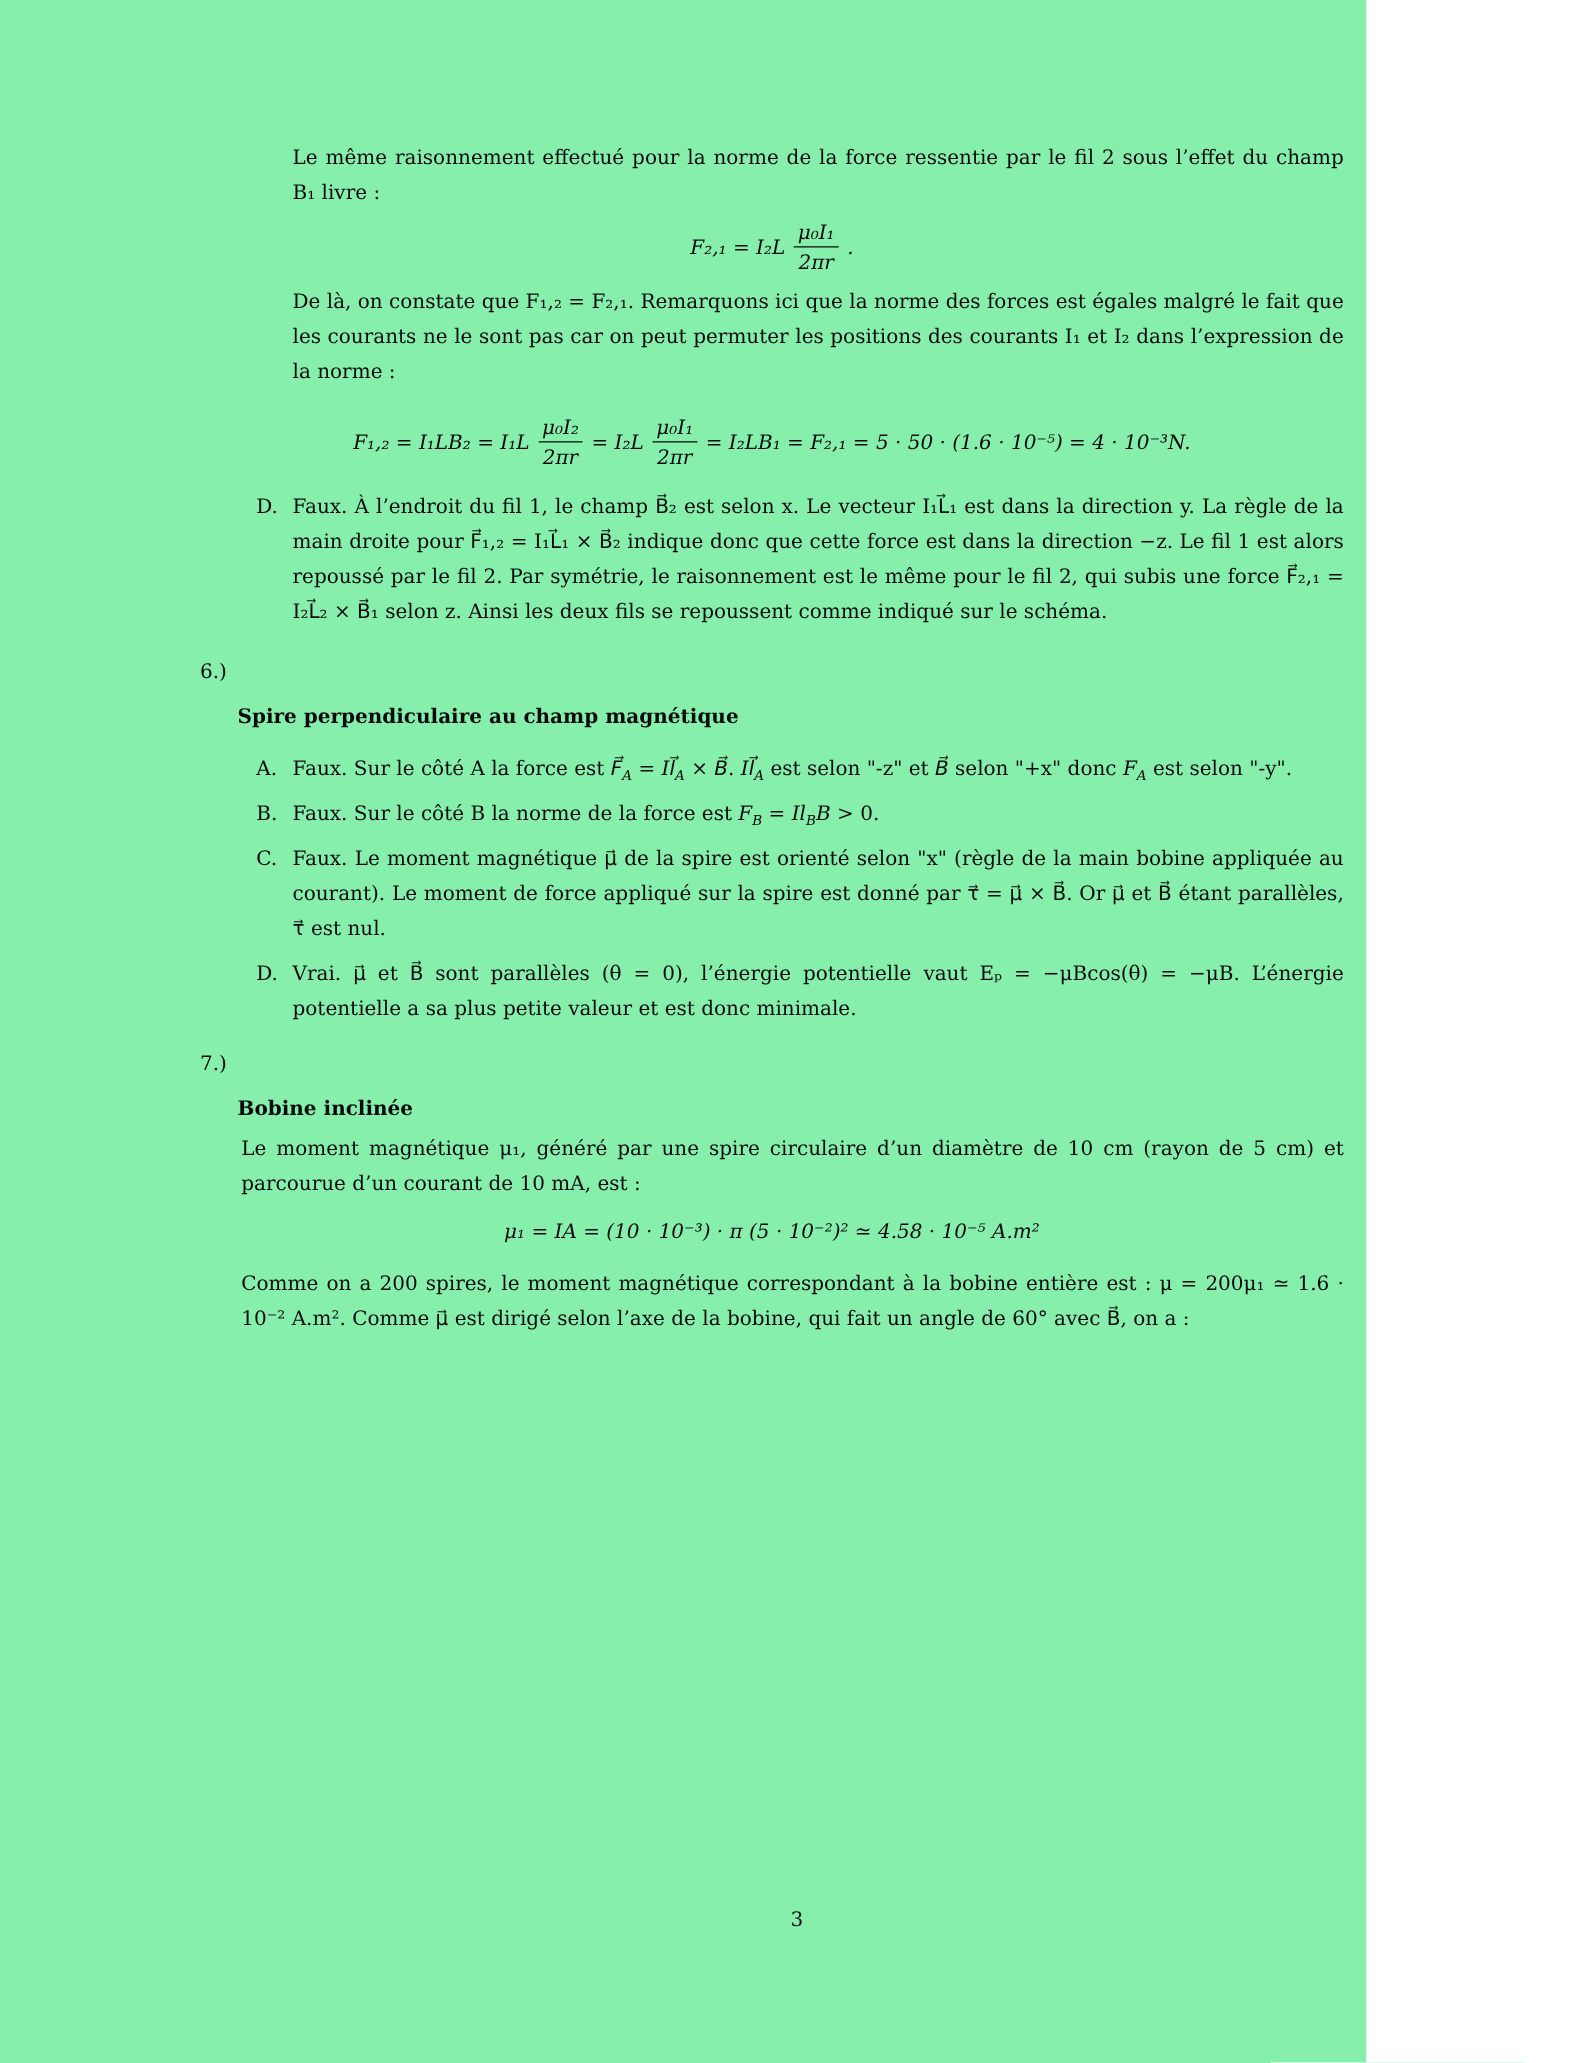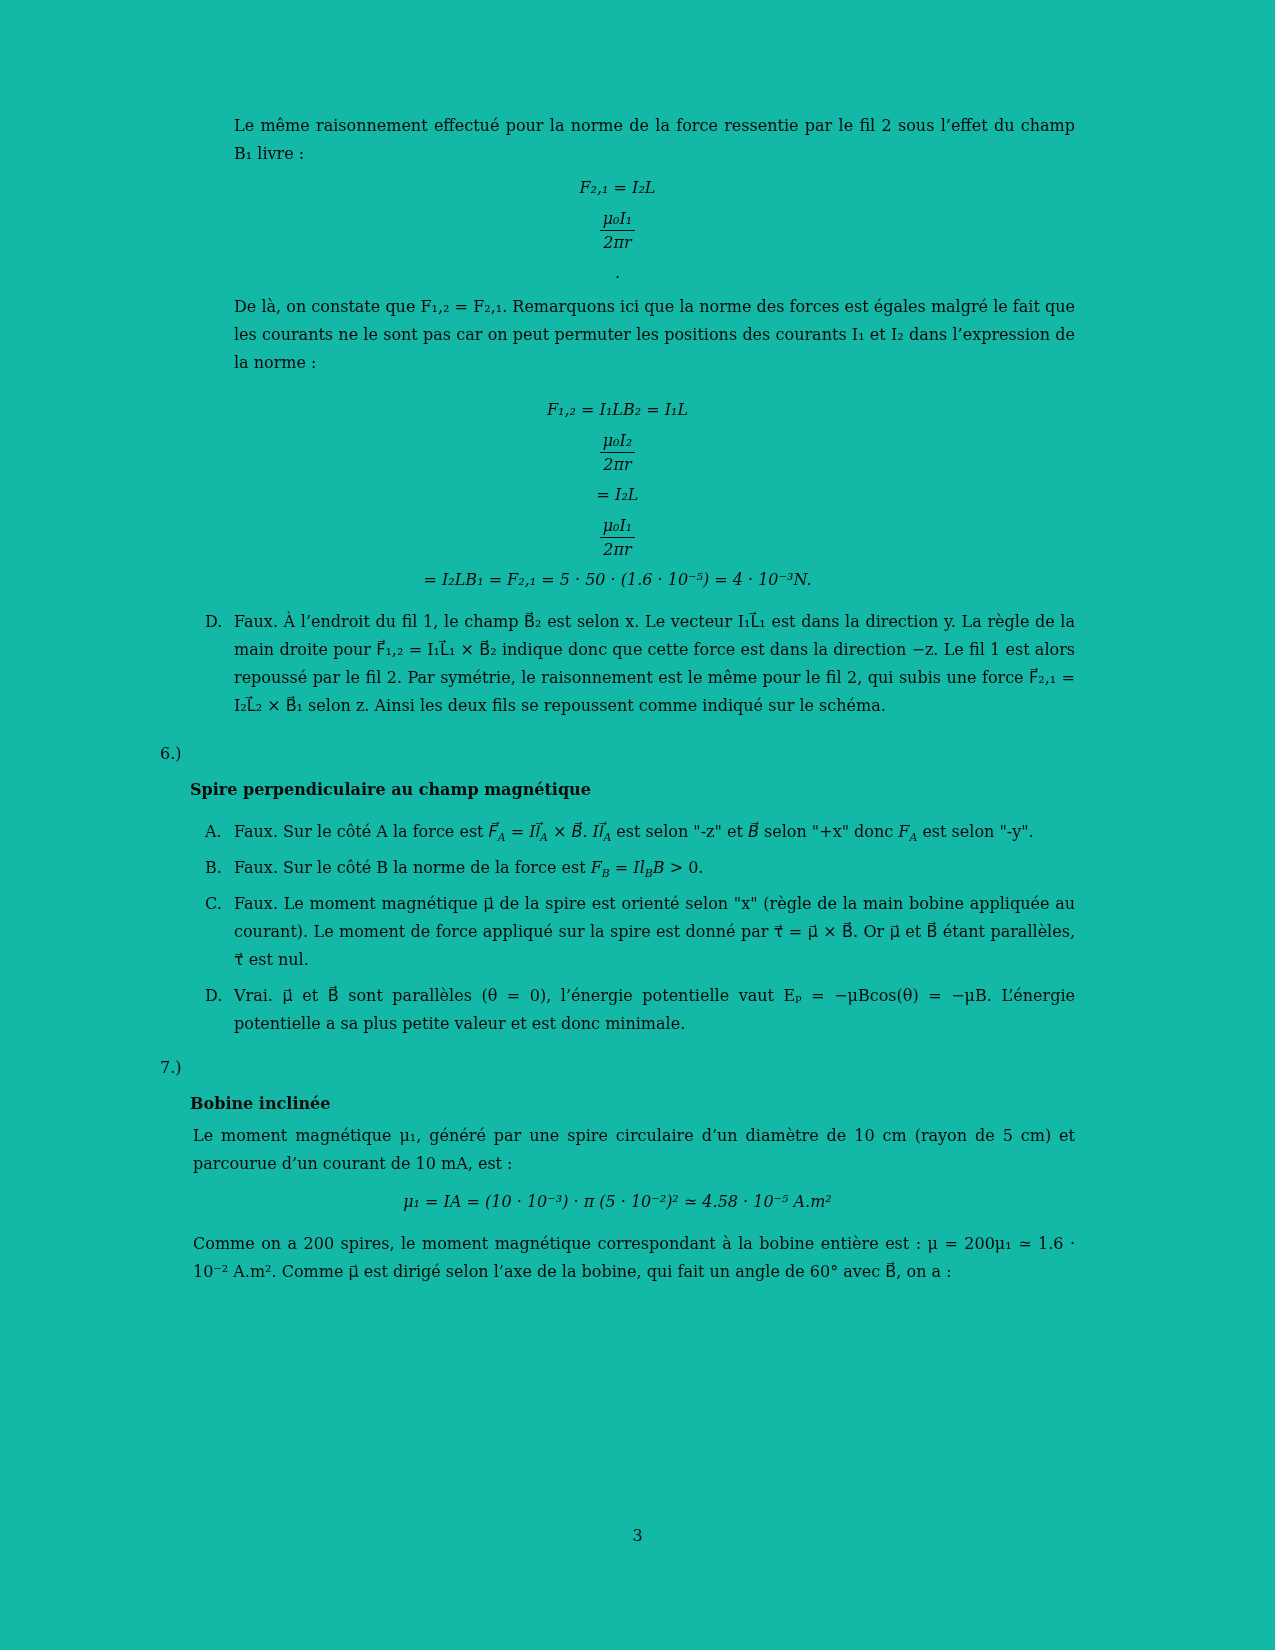--- a/index.html
+++ b/index.html
@@ -1,36 +1,36 @@
 <!DOCTYPE html>
 <html><head>
 <meta charset="utf-8">
 <style>
   html,body{margin:0;padding:0;background:#ffffff;}
   .page{
     position:relative;
-    width:1275px;height:1650px;
-    background:#14b8a6;
+    width:1093px;height:1650px;
+    background:#86efac;
     font-family:"DejaVu Serif","DejaVu Sans",serif;
     color:#0a0a0a;
     font-size:16px;
     line-height:28px;
     overflow:hidden;
   }
   .content{position:absolute;left:160px;top:112px;width:915px;}
   p{margin:0;}
   .para{text-align:justify;}
   .ind-item{margin-left:74px;width:841px;}
   .ind-sub{margin-left:33px;width:882px;}
   .item{display:flex;margin-left:45px;width:870px;}
   .item-label{flex:0 0 29px;}
   .item-text{flex:1;text-align:justify;}
   .equation{
     display:flex;justify-content:center;align-items:center;
-    gap:5px;font-style:italic;flex-direction:column;
+    gap:5px;font-style:italic;
   }
   .eq-inline{white-space:nowrap;}
   .frac{display:inline-flex;flex-direction:column;text-align:center;line-height:23px;margin:0 2px;}
   .frac .num{border-bottom:1.2px solid #0a0a0a;padding:0 3px;}
   .frac .den{padding:0 3px;}
   .qheading{display:flex;font-size:16px;margin:0;}
   .qnum{flex:0 0 30px;font-weight:normal;}
   .qtitle{font-weight:bold;margin-top:36px;}
   .answer-label{font-weight:bold;}
   .it{font-style:italic;}

